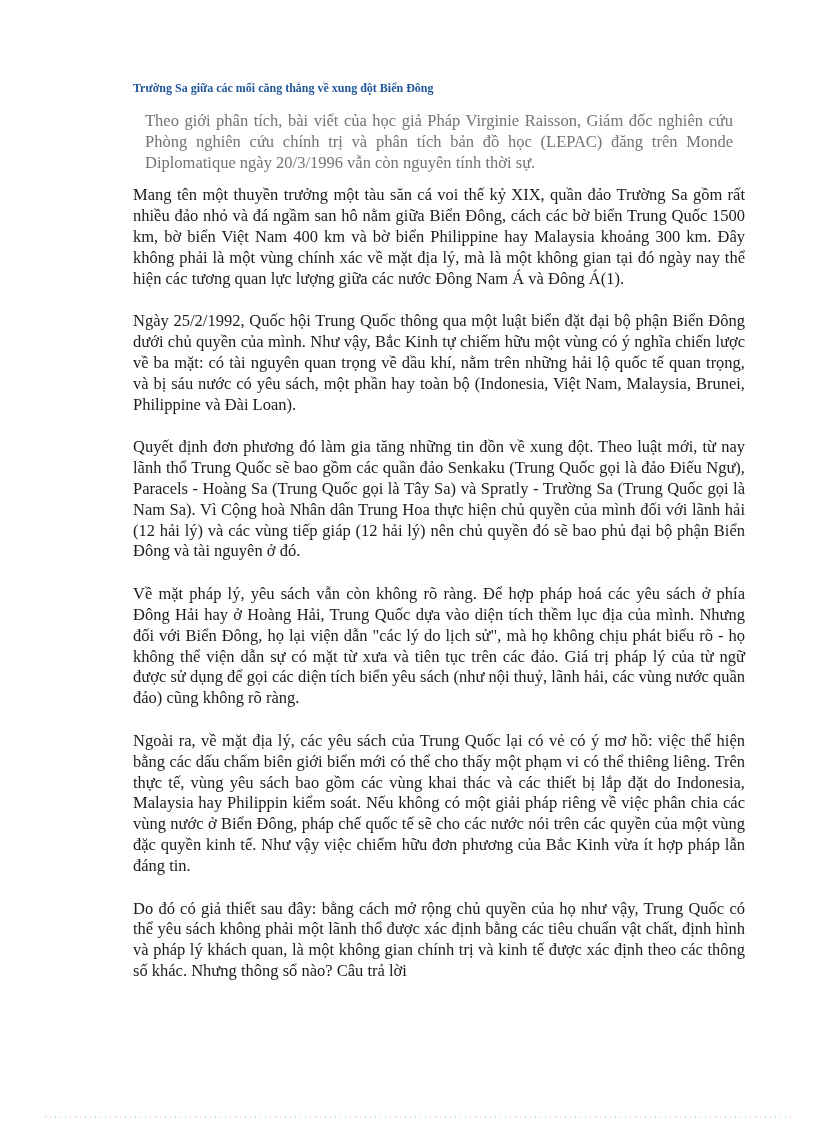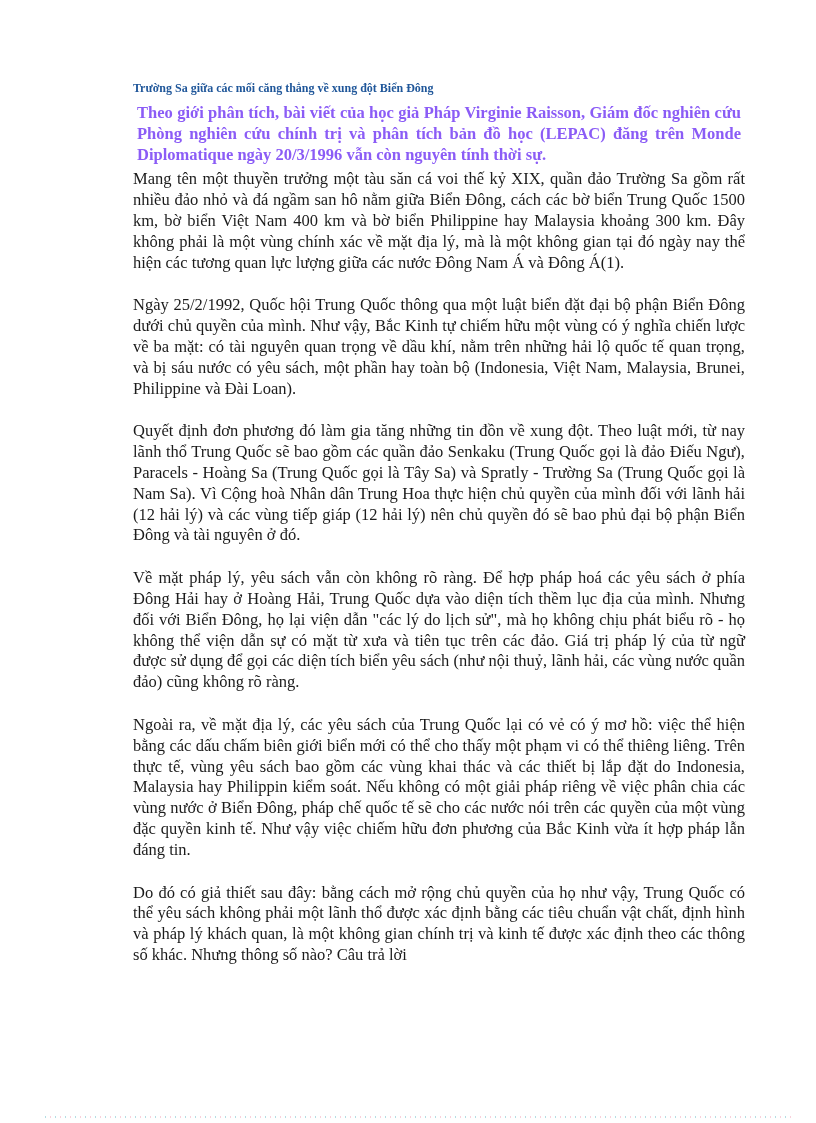--- a/index.html
+++ b/index.html
@@ -31,23 +31,23 @@
   }
   .doc-title {
     font-size: 12px;
     font-weight: bold;
     color: #20579a;
     margin: 0;
     line-height: 22px;
     text-align: left;
   }
   .lead {
-    font-weight: bold;
-    margin: 4px;
-    color: #8b5cf6;
+    font-weight: normal;
+    margin: 12px;
+    color: #737373;
   }
   .para {
     margin: 22px 0 0 0;
   }
   .para.first {
     margin-top: 0;
   }
   .footer-divider {
     position: absolute;
     left: 45px;

